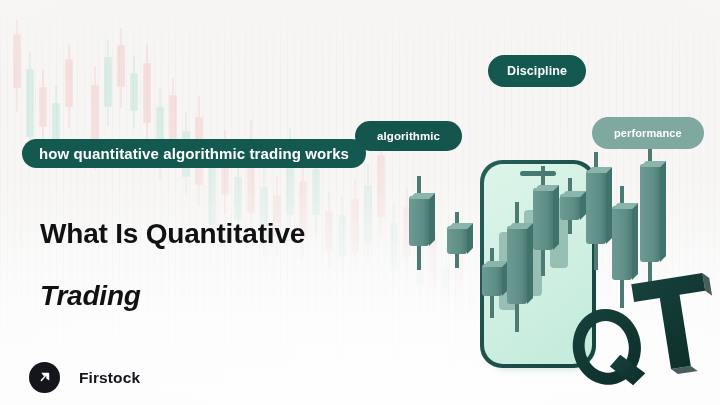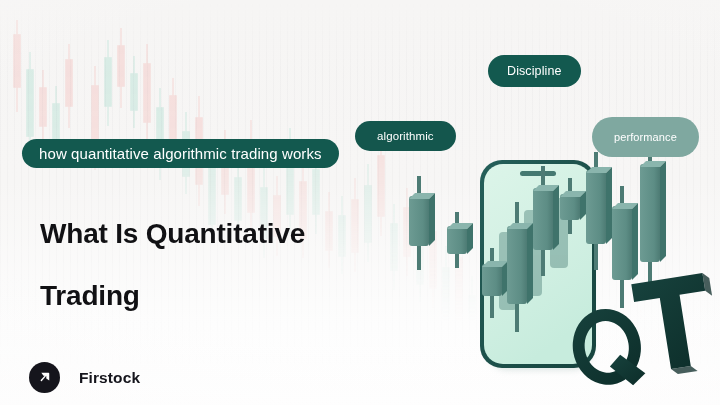--- a/index.html
+++ b/index.html
@@ -28,48 +28,48 @@
             mask-image:linear-gradient(180deg,rgba(0,0,0,0) 0%,rgba(0,0,0,.75) 18%,rgba(0,0,0,.55) 60%,rgba(0,0,0,0) 92%);
   }
   .bg-vignette{
     position:absolute;inset:0;pointer-events:none;
     background:radial-gradient(120% 95% at 52% 42%,rgba(255,255,255,0) 45%,rgba(250,249,249,.75) 100%);
   }
 
   
   .pill{
     position:absolute;display:flex;align-items:center;justify-content:center;
-    border-radius:999px;color:#ffffff;font-weight:400;white-space:nowrap;
+    border-radius:999px;color:#ffffff;font-weight:700;white-space:nowrap;
     letter-spacing:.1px;
     text-align:center;
   }
   .pill-main{
     left:22px;top:139px;height:29px;padding:0 17px;
     font-size:15px;background:#13594f;
   }
   .pill-discipline{
     left:488px;top:55px;height:32px;padding:0 19px;
     font-size:12.5px;background:#13594f;
   }
   .pill-strategies{
     left:355px;top:121px;height:30px;padding:0 22px;
     font-size:11.5px;background:#14564d;
   }
   .pill-performance{
-    left:592px;top:117px;height:40px;padding:0 22px;
+    left:592px;top:117px;height:32px;padding:0 22px;
     font-size:11px;background:#7fa8a0;
   }
 
   
   .headline{
     position:absolute;left:40px;top:184px;width:420px;
     font-size:28px;line-height:62px;font-weight:700;
     color:#111114;letter-spacing:-.2px;
   }
-  .headline .l2{display:block;}
+  .headline .l2{display:block;font-style:italic;}
 
   
   .brand{
     position:absolute;left:29px;top:362px;display:flex;align-items:center;gap:19px;
   }
   .brand-mark{
     width:31px;height:31px;border-radius:50%;background:#15151c;
     display:flex;align-items:center;justify-content:center;
   }
   .brand-name{

